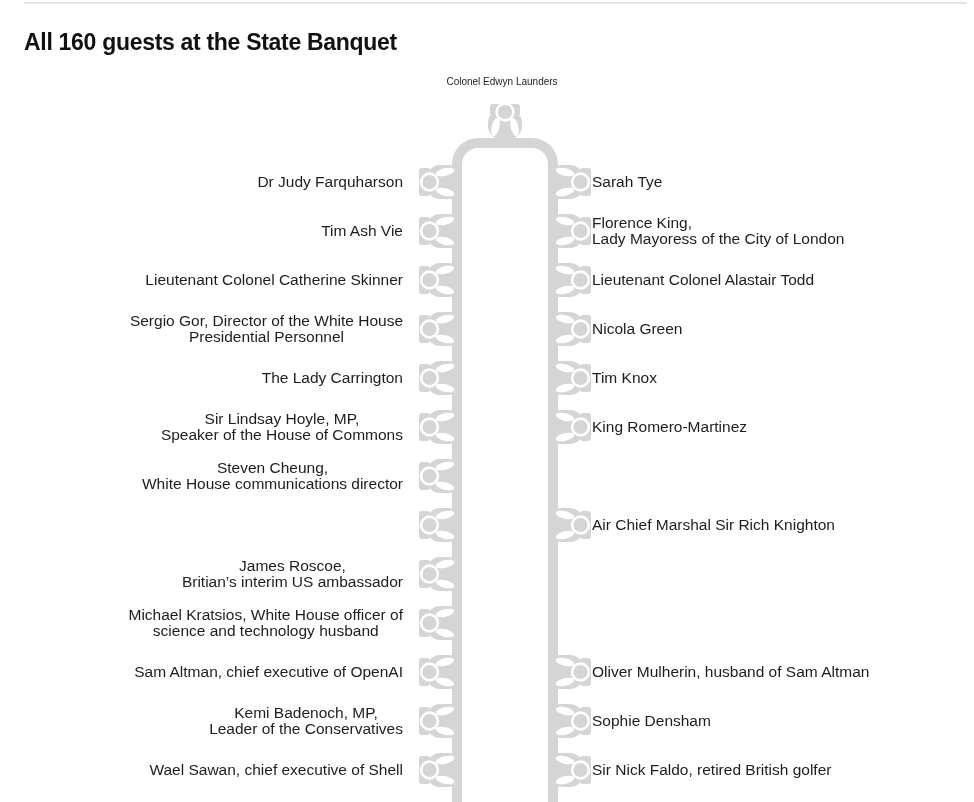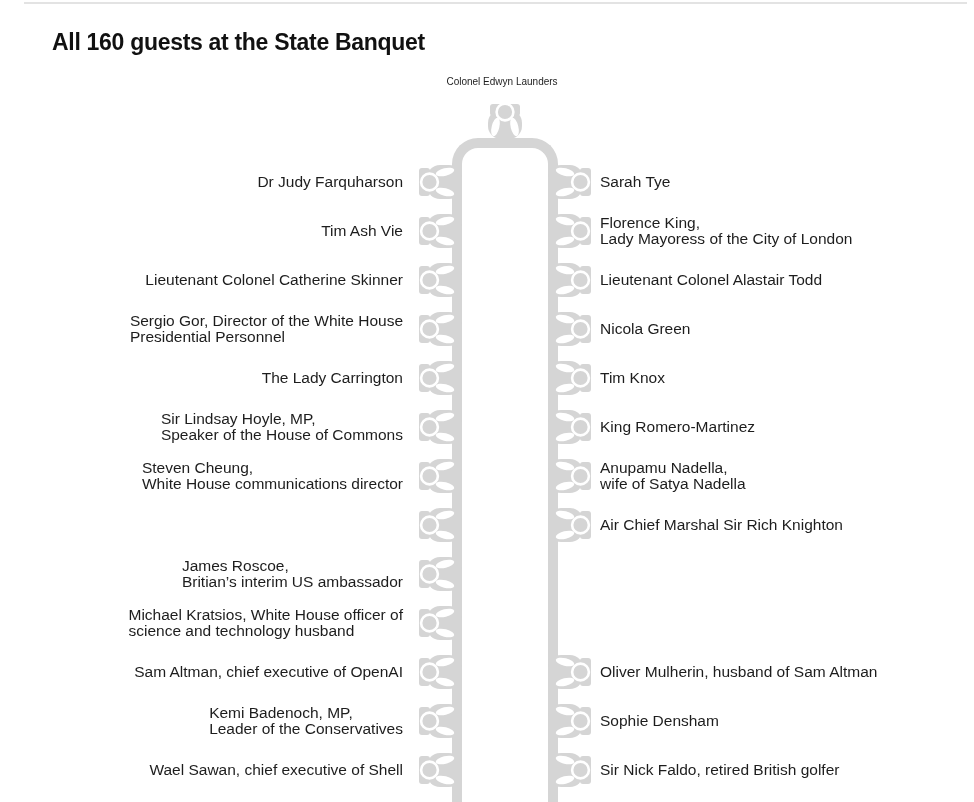--- a/index.html
+++ b/index.html
@@ -22,21 +22,20 @@
   }
   .page-title {
     position: absolute;
     left: 24px;
     top: 14px;
     font-size: 23px;
     font-weight: 700;
     letter-spacing: -0.3px;
     color: #111;
     white-space: nowrap;
-    margin-left: 28px;
   }
   .head-label {
     position: absolute;
     left: 352px;
     top: 76px;
     width: 300px;
     text-align: center;
     font-size: 10px;
     color: #1d1d1d;
   }
@@ -71,22 +70,22 @@
     left: 548px;
     width: 426px;
     justify-content: flex-start;
   }
   .guest-label {
     font-size: 15.5px;
     line-height: 16px;
     white-space: pre-line;
     color: #1d1d1d;
   }
-  .row.left .guest-label { text-align: left; }
-  .row.right .guest-label { text-align: left; margin-left: 8px; }
+  .row.left .guest-label { text-align: center; }
+  .row.right .guest-label { text-align: left; }
   .seat { flex: 0 0 auto; display: block; }
   .row.left .seat { margin-left: 15px; }
   .seat.flip { transform: scaleX(-1); }
   .defs-svg { position: absolute; width: 0; height: 0; }
 </style>
 </head>
 <body>
 
 <svg class="defs-svg" aria-hidden="true">
   <defs>
@@ -232,27 +231,20 @@
         <use href="#seat-shape"></use>
       </svg>
     <div class="guest-label">Tim Knox</div>
   </div>
   <div class="row right" style="top:403px">
     <svg class="seat flip" width="44" height="36" viewBox="0 0 44 36" aria-hidden="true">
         <use href="#seat-shape"></use>
       </svg>
     <div class="guest-label">King Romero-Martinez</div>
   </div>
-  <div class="row right" style="top:452px">
-    <svg class="seat flip" width="44" height="36" viewBox="0 0 44 36" aria-hidden="true">
-        <use href="#seat-shape"></use>
-      </svg>
-    <div class="guest-label">Anupamu Nadella,
-wife of Satya Nadella</div>
-  </div>
   <div class="row right" style="top:501px">
     <svg class="seat flip" width="44" height="36" viewBox="0 0 44 36" aria-hidden="true">
         <use href="#seat-shape"></use>
       </svg>
     <div class="guest-label">Air Chief Marshal Sir Rich Knighton</div>
   </div>
   <div class="row right" style="top:648px">
     <svg class="seat flip" width="44" height="36" viewBox="0 0 44 36" aria-hidden="true">
         <use href="#seat-shape"></use>
       </svg>

